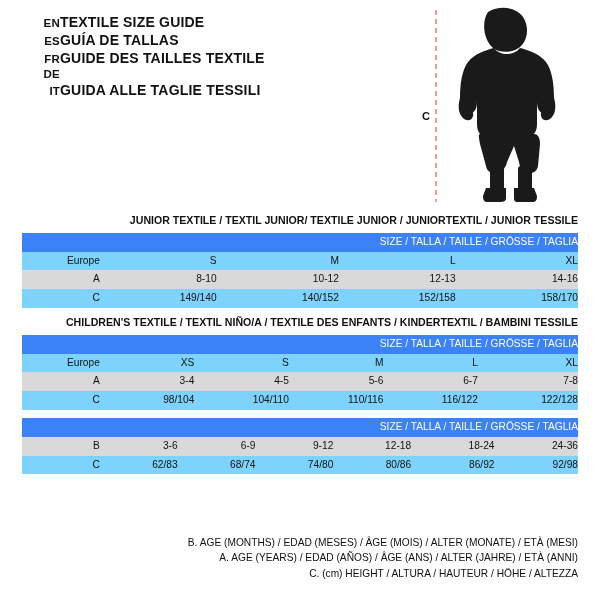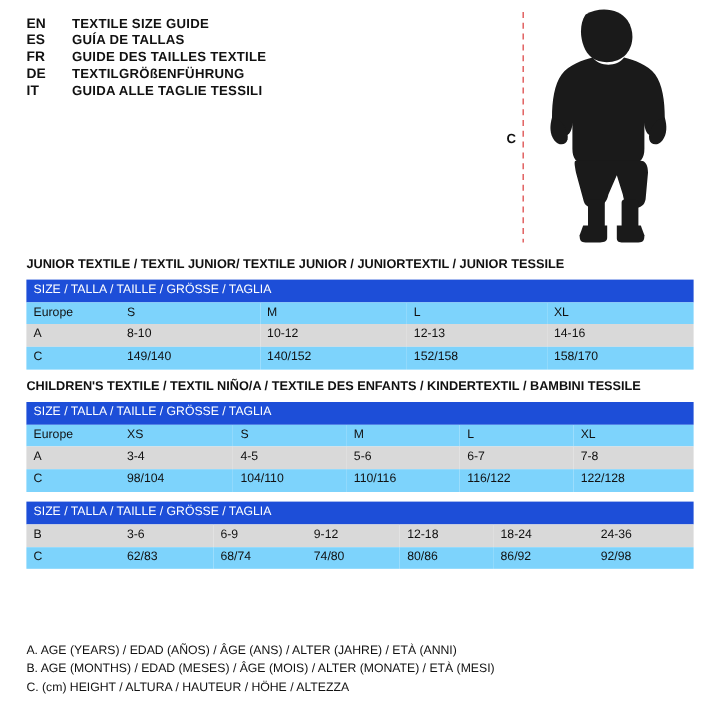--- a/index.html
+++ b/index.html
@@ -12,20 +12,21 @@
     background: #ffffff;
     font-family: "Liberation Sans", sans-serif;
     color: #1a1a1a;
     overflow: hidden;
   }
   .page {
     position: relative;
     width: 600px;
     height: 600px;
     box-sizing: border-box;
+    text-align: right;
   }
 
   
   .header {
     position: absolute;
     left: 22px;
     top: 14px;
     width: 420px;
   }
   .hdr-row {
@@ -34,21 +35,21 @@
     margin-bottom: 2px;
   }
   .hdr-lang {
     width: 38px;
     font-size: 11.5px;
     font-weight: bold;
     letter-spacing: 0.2px;
     color: #111;
   }
   .hdr-text {
-    font-size: 11px;
+    font-size: 14px;
     font-weight: bold;
     letter-spacing: 0.2px;
     color: #111;
   }
 
   
   .figure {
     position: absolute;
     right: 18px;
     top: 6px;
@@ -88,21 +89,21 @@
     width: 100%;
     font-size: 10.2px;
     color: #111;
   }
   table.size-table td {
     padding: 3px 0 3px 6px;
     vertical-align: middle;
     line-height: 1.25;
   }
   tr.head-row td {
-    background: #1d4ed8;
+    background: #3b82f6;
     color: #ffffff;
     font-weight: normal;
     font-size: 10.2px;
     padding: 3px 0 3px 6px;
   }
   tr.shaded td {
     background: #d9d9d9;
   }
   tr.plain td {
     background: #7dd3fc;
@@ -136,21 +137,20 @@
     <div class="hdr-row">
       <span class="hdr-lang">ES</span>
       <span class="hdr-text">GUÍA DE TALLAS</span>
     </div>
     <div class="hdr-row">
       <span class="hdr-lang">FR</span>
       <span class="hdr-text">GUIDE DES TAILLES TEXTILE</span>
     </div>
     <div class="hdr-row">
       <span class="hdr-lang">DE</span>
-      <span class="hdr-text">TEXTILGRÖßENFÜHRUNG</span>
     </div>
     <div class="hdr-row">
       <span class="hdr-lang">IT</span>
       <span class="hdr-text">GUIDA ALLE TAGLIE TESSILI</span>
     </div>
   </div>
 
   <div class="figure">
     <svg width="160" height="200" viewBox="0 0 160 200">
 
@@ -295,18 +295,18 @@
           <td>74/80</td>
           <td>80/86</td>
           <td>86/92</td>
           <td>92/98</td>
         </tr>
       </tbody>
     </table>
   </div>
 
   <div class="footnotes">
+    <div>B. AGE (MONTHS) / EDAD (MESES) / ÂGE (MOIS) / ALTER (MONATE) / ETÀ (MESI)</div>
     <div>A. AGE (YEARS) / EDAD (AÑOS) / ÂGE (ANS) / ALTER (JAHRE) / ETÀ (ANNI)</div>
-    <div>B. AGE (MONTHS) / EDAD (MESES) / ÂGE (MOIS) / ALTER (MONATE) / ETÀ (MESI)</div>
     <div>C. (cm) HEIGHT / ALTURA / HAUTEUR / HÖHE / ALTEZZA</div>
   </div>
 
 </div>
 
 </body></html>

